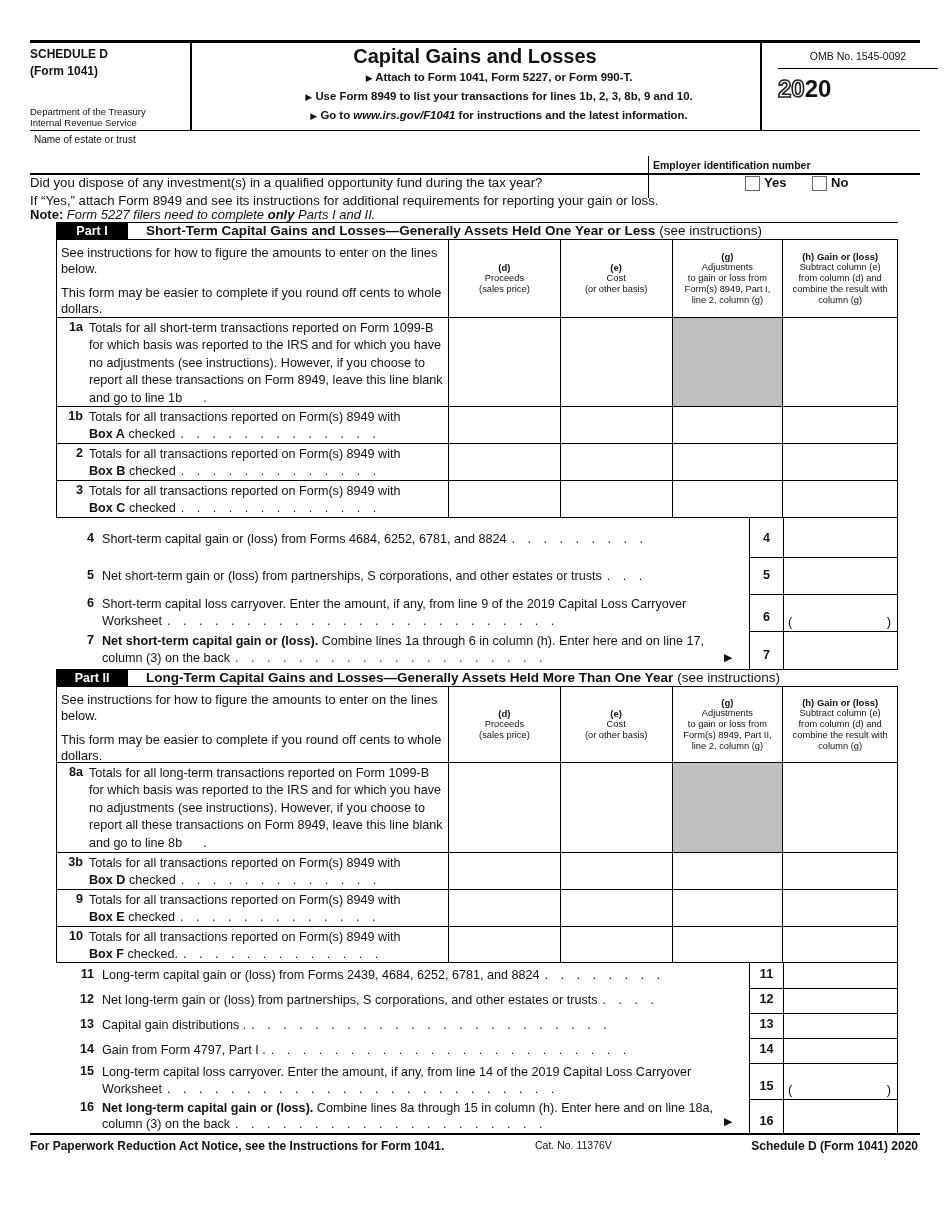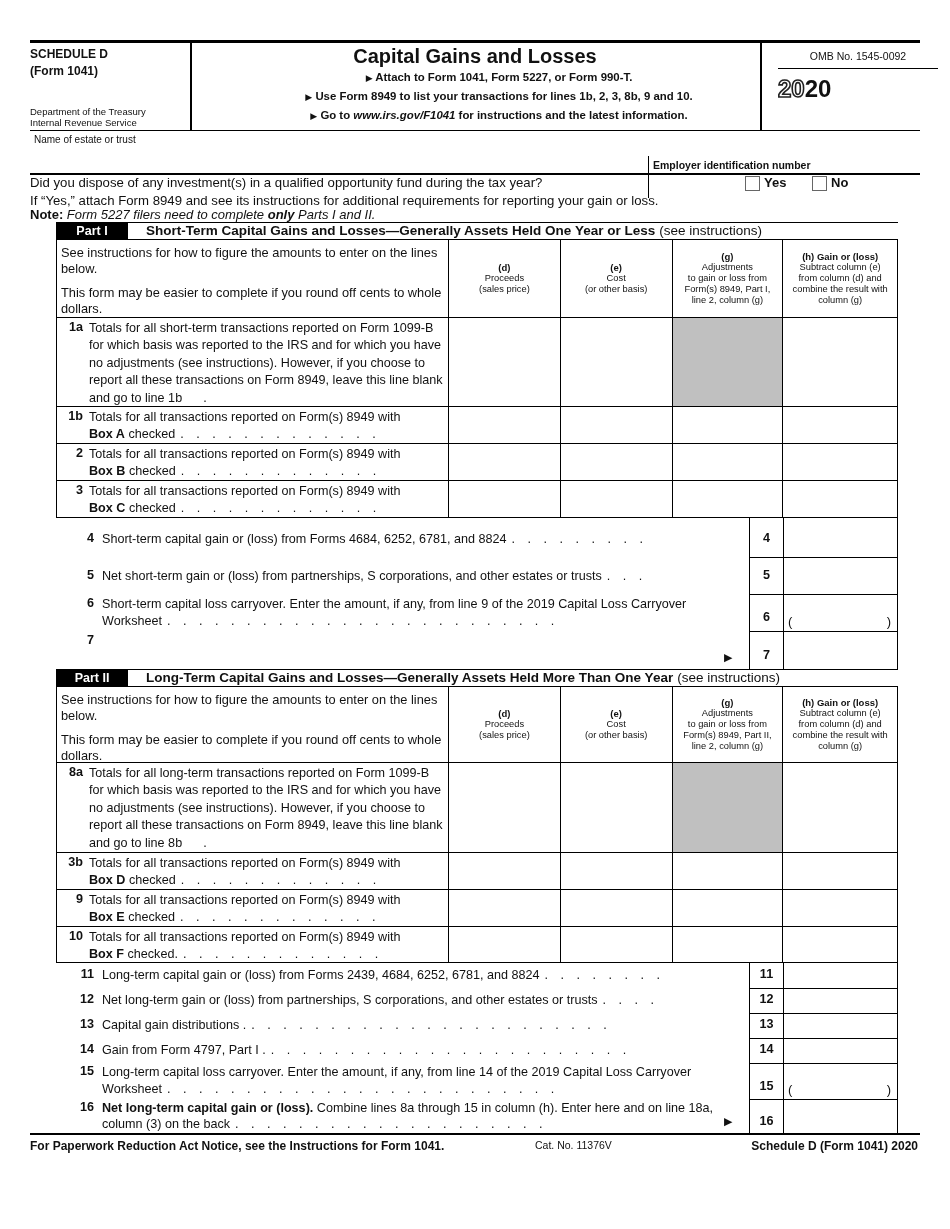--- a/index.html
+++ b/index.html
@@ -246,20 +246,21 @@
       <span class="ln" style="top:2px;">6</span>
       <div class="lt" style="top:2px;height:34px;"><span>Short-term capital loss carryover. Enter the amount, if any, from line 9 of the 2019 Capital Loss Carryover Worksheet</span><span class="dots">.   .   .   .   .   .   .   .   .   .   .   .   .   .   .   .   .   .   .   .   .   .   .   .   .</span></div>
       <span class="nb" style="top:16px;">6</span>
       <div class="amt">
         <span class="paren-l">(</span>
         <span class="paren-r">)</span>
       </div>
     </div>
     <div class="lrow" style="top:113px;height:38px;">
       <span class="ln" style="top:2px;">7</span>
+      <div class="lt" style="top:2px;height:35px;"><b>Net short-term capital gain or (loss).</b><span> Combine lines 1a through 6 in column (h). Enter here and on line 17, column (3) on the back</span><span class="dots">.   .   .   .   .   .   .   .   .   .   .   .   .   .   .   .   .   .   .   .</span></div>
       <span class="larrow" style="top:20px;">▶</span>
       <span class="nb" style="top:17px;">7</span>
       <div class="amt"></div>
     </div>
   </div>
 
   <div class="abs pbar" style="top:669px;">
     <div class="plabel" style="background: rgb(0, 0, 0);">Part II</div>
     <div class="ptitle"><b>Long-Term Capital Gains and Losses—Generally Assets Held More Than One Year</b><span class="see">(see instructions)</span></div>
   </div>

